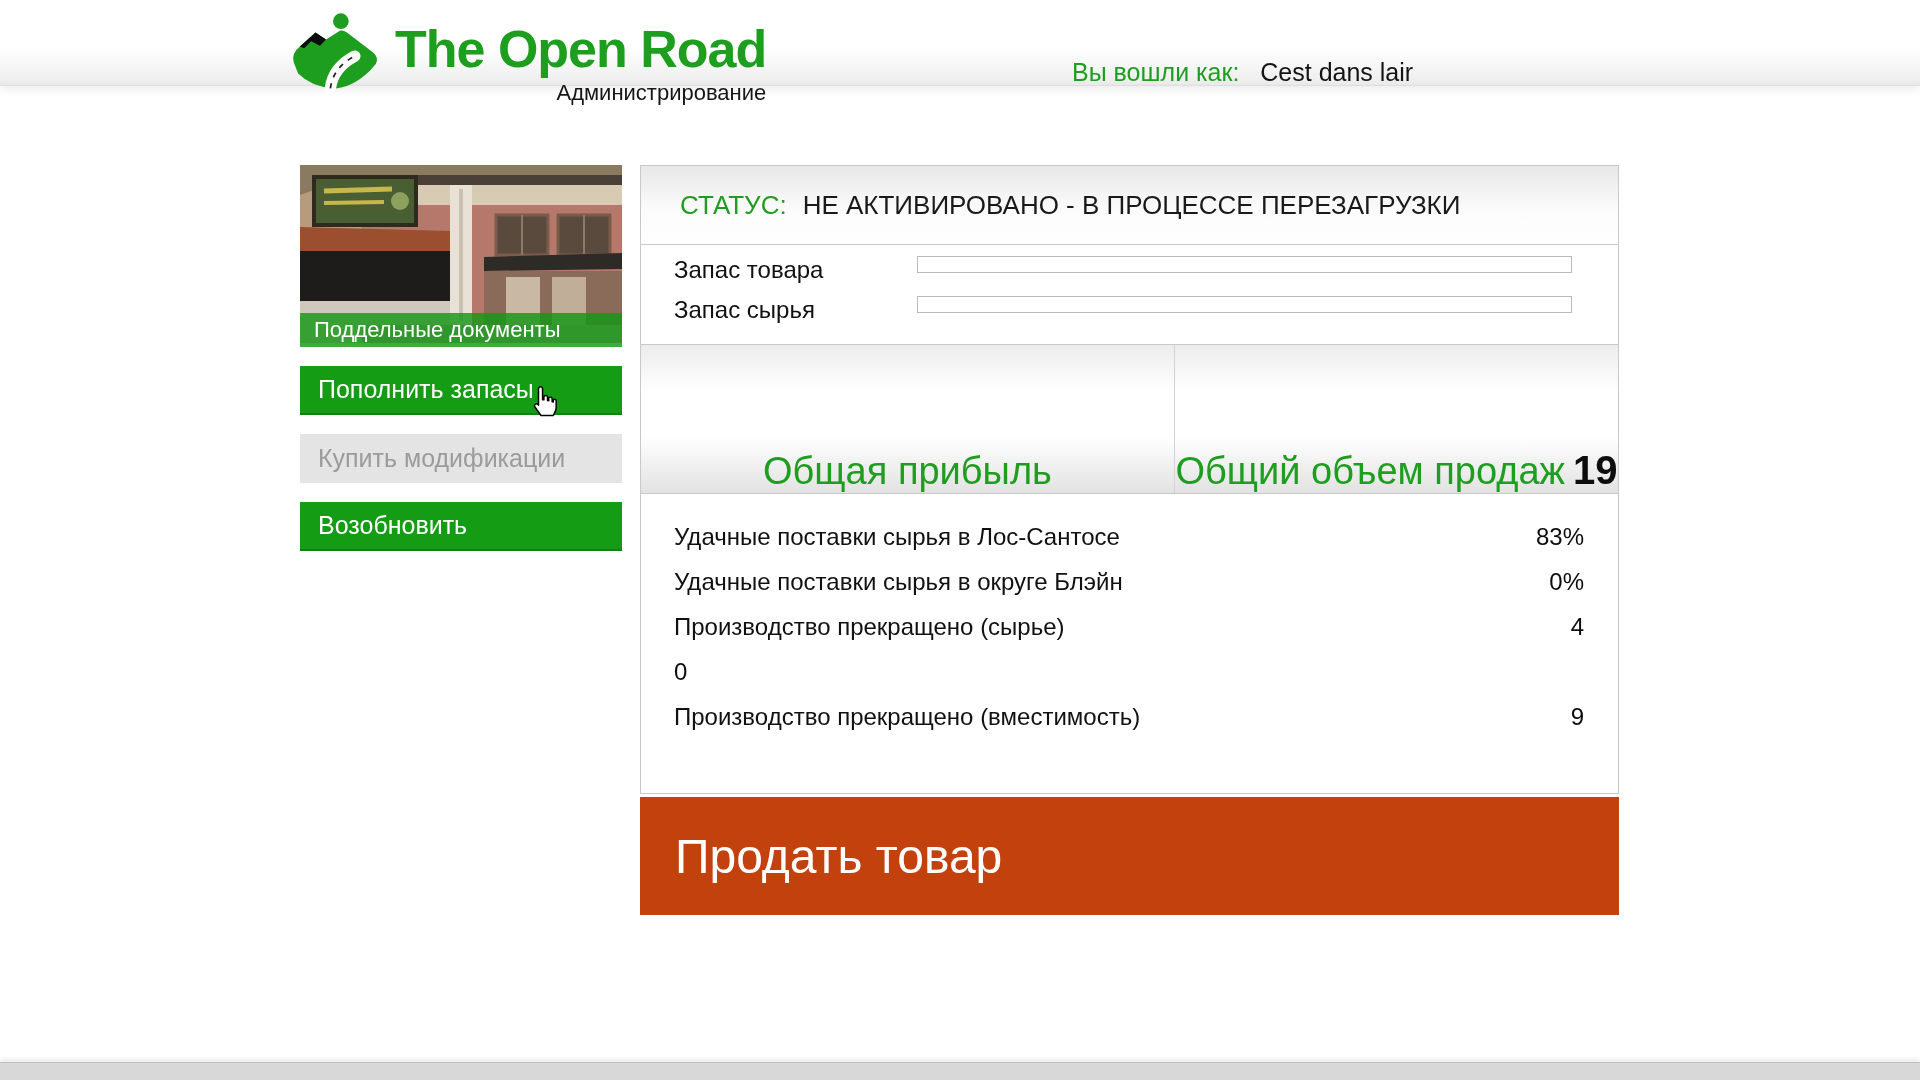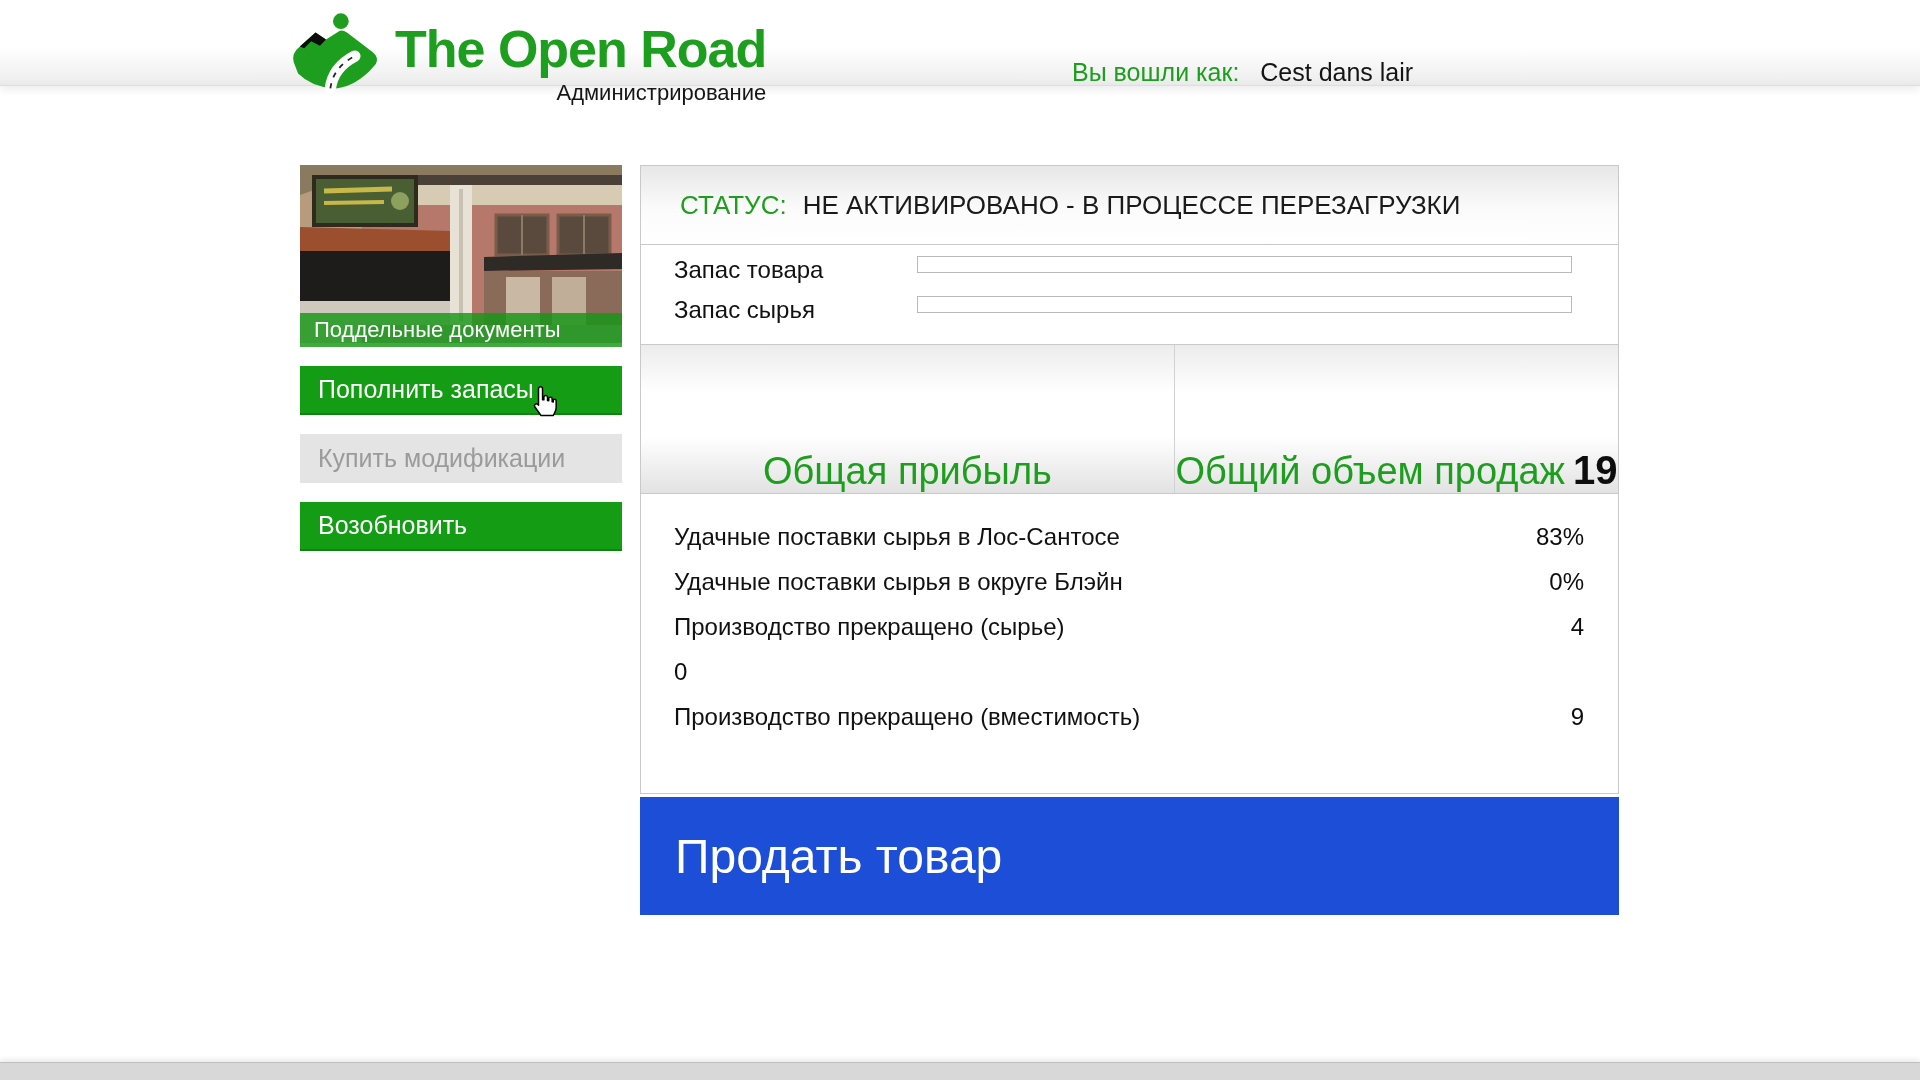--- a/index.html
+++ b/index.html
@@ -52,21 +52,21 @@
   .profit-cell.left { width:534px; }
   .profit-cell.right { width:445px; border-left:1px solid #d2d2d2; }
   .profit-title { font-size:38px; color:#1e9e1e; }
   .profit-value { font-size:40px; color:#0d0d0d; font-weight:700; margin-top:8px; }
 
   .stats-box { margin-top:-1px; height:301px; padding:20px 34px 0 33px; }
   .stats-row { height:45px; display:flex; align-items:center; justify-content:space-between; }
   .stats-label { font-size:24px; color:#111111; }
   .stats-value { font-size:24px; color:#0d0d0d; }
 
-  .sell-box { margin-top:3px; height:118px; background:#1d4ed8; display:flex;
+  .sell-box { margin-top:3px; height:118px; background:#c2410c; display:flex;
               align-items:center; padding-left:35px; cursor:default; }
   .sell-label { font-size:48px; color:#ffffff; }
 
   
   .cursor { position:absolute; left:528px; top:386px; width:30px; height:36px; z-index:9; }
   .footer-bar { position:absolute; left:0; bottom:0; width:1920px; height:18px;
                 background:#d8d8d8; border-top:1px solid #bfbfbf;
                 box-shadow:0 -3px 5px rgba(0,0,0,0.08); }
 </style>
 </head>

